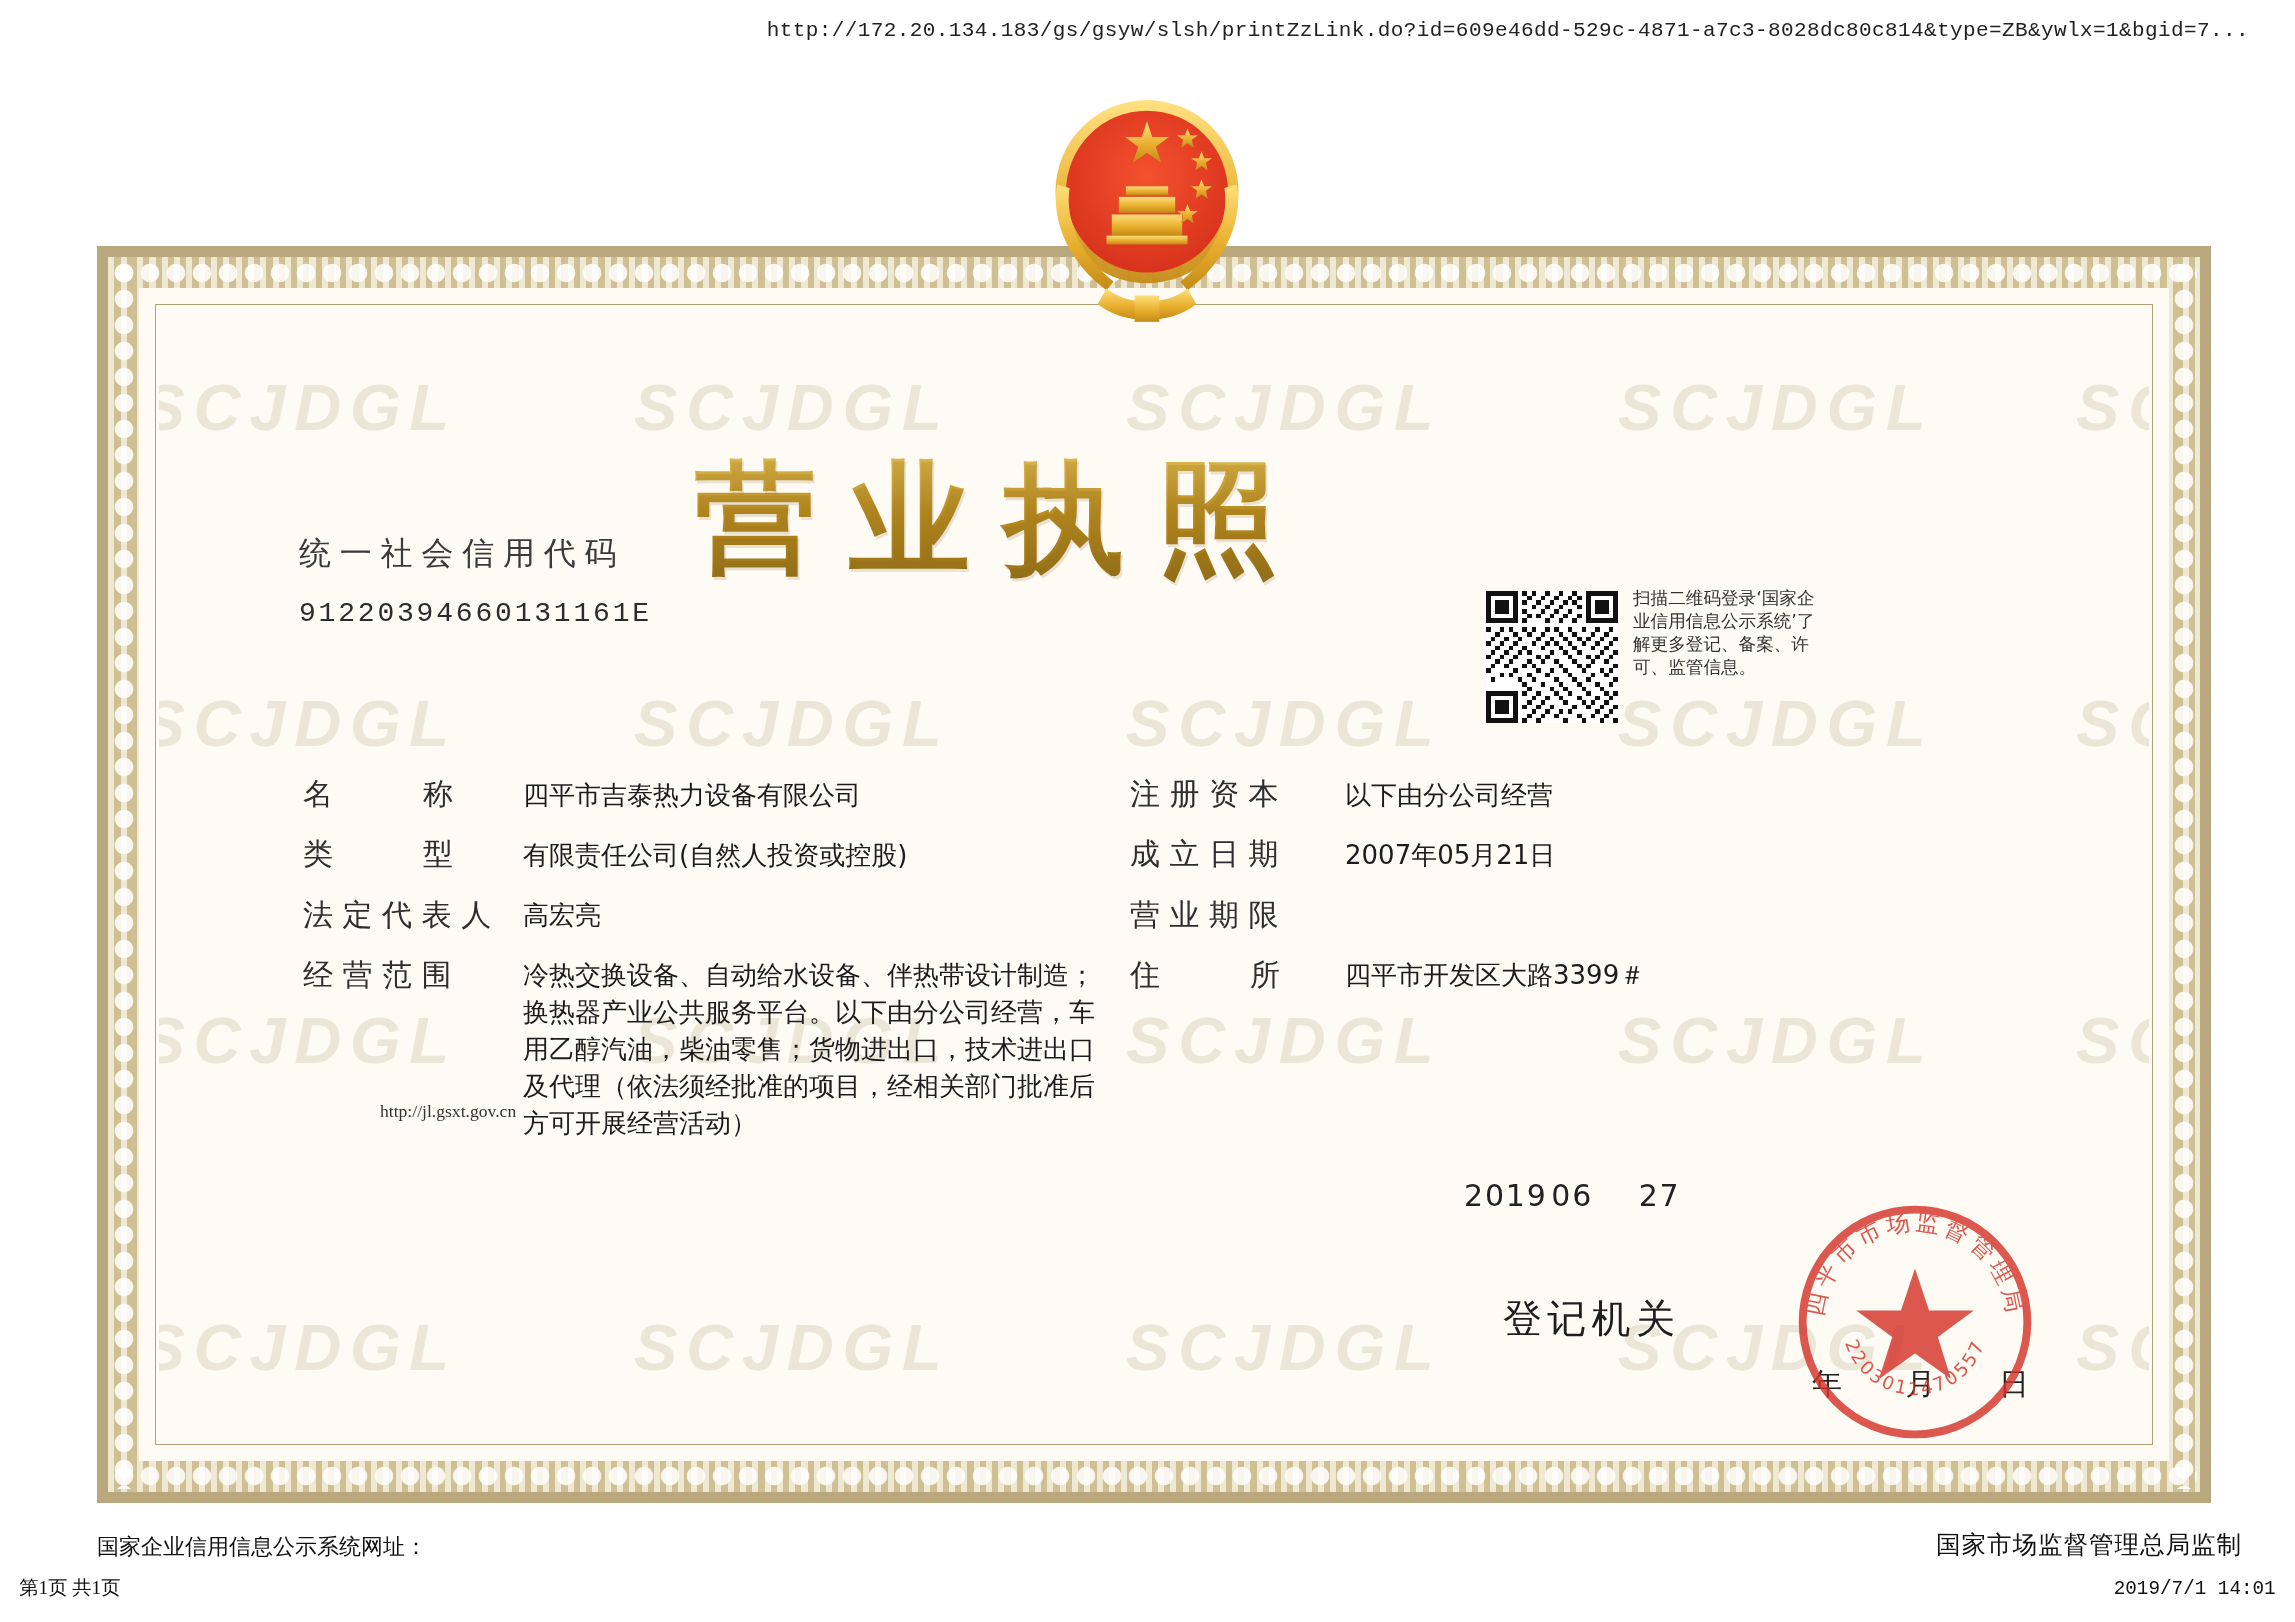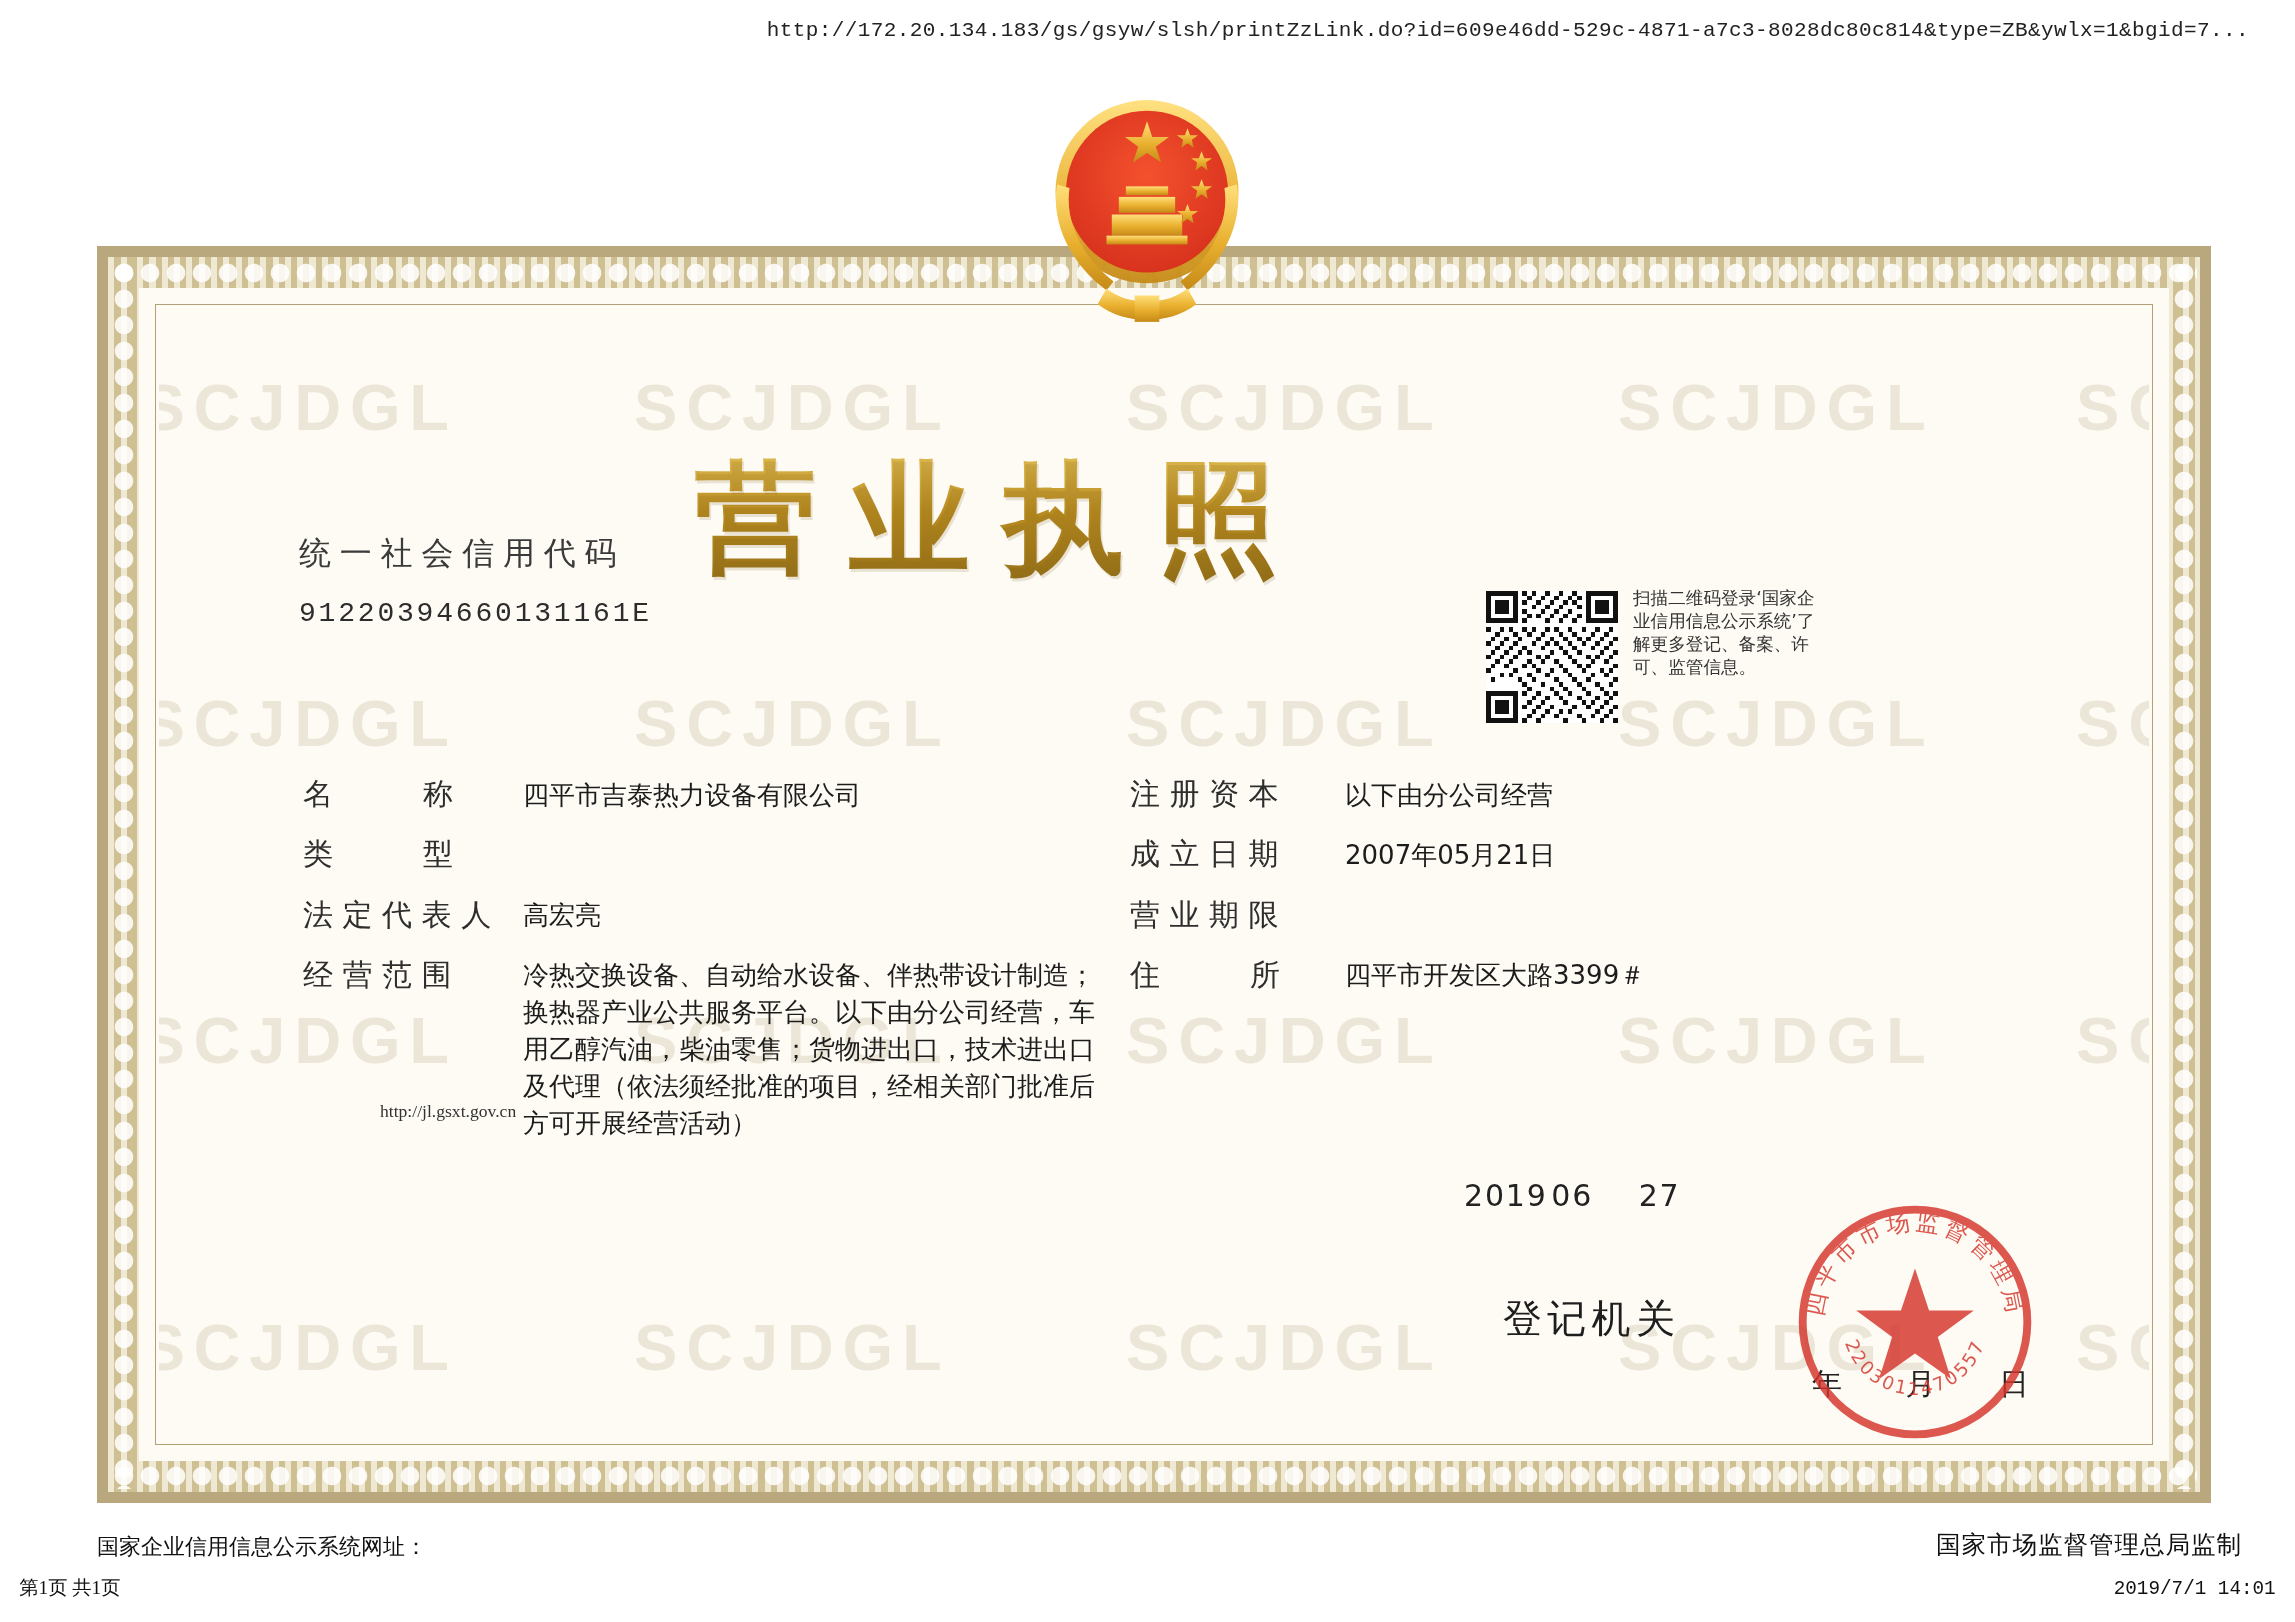--- a/index.html
+++ b/index.html
@@ -60,20 +60,21 @@
 
   
   .cert {
     position: absolute;
     left: 97px;
     top: 246px;
     width: 2114px;
     height: 1257px;
     background: #fdfbf4;
     box-sizing: border-box;
+    font-style: italic;
   }
   .border-outer {
     position: absolute;
     inset: 0;
     border: 11.4px solid #b9a77e;
     box-sizing: border-box;
     background:
       repeating-linear-gradient(90deg, rgba(181,163,120,.55) 0 8px, rgba(233,225,200,.55) 8px 16px);
   }
   .border-mid {
@@ -586,20 +587,21 @@
 </div>
 <div class="qr-note">扫描二维码登录‘国家企业信用信息公示系统’了解更多登记、备案、许可、监管信息。</div>
 
 <div class="fields-left">
   <div class="row">
     <div class="lbl">名　　　称</div>
     <div class="val">四平市吉泰热力设备有限公司</div>
   </div>
   <div class="row">
     <div class="lbl">类　　　型</div>
+    <div class="val">有限责任公司(自然人投资或控股)</div>
   </div>
   <div class="row">
     <div class="lbl">法 定 代 表 人</div>
     <div class="val">高宏亮</div>
   </div>
   <div class="row">
     <div class="lbl">经 营 范 围</div>
     <div class="val scope-val">冷热交换设备、自动给水设备、伴热带设计制造；换热器产业公共服务平台。以下由分公司经营，车用乙醇汽油，柴油零售；货物进出口，技术进出口及代理（依法须经批准的项目，经相关部门批准后方可开展经营活动）</div>
   </div>
 </div>

